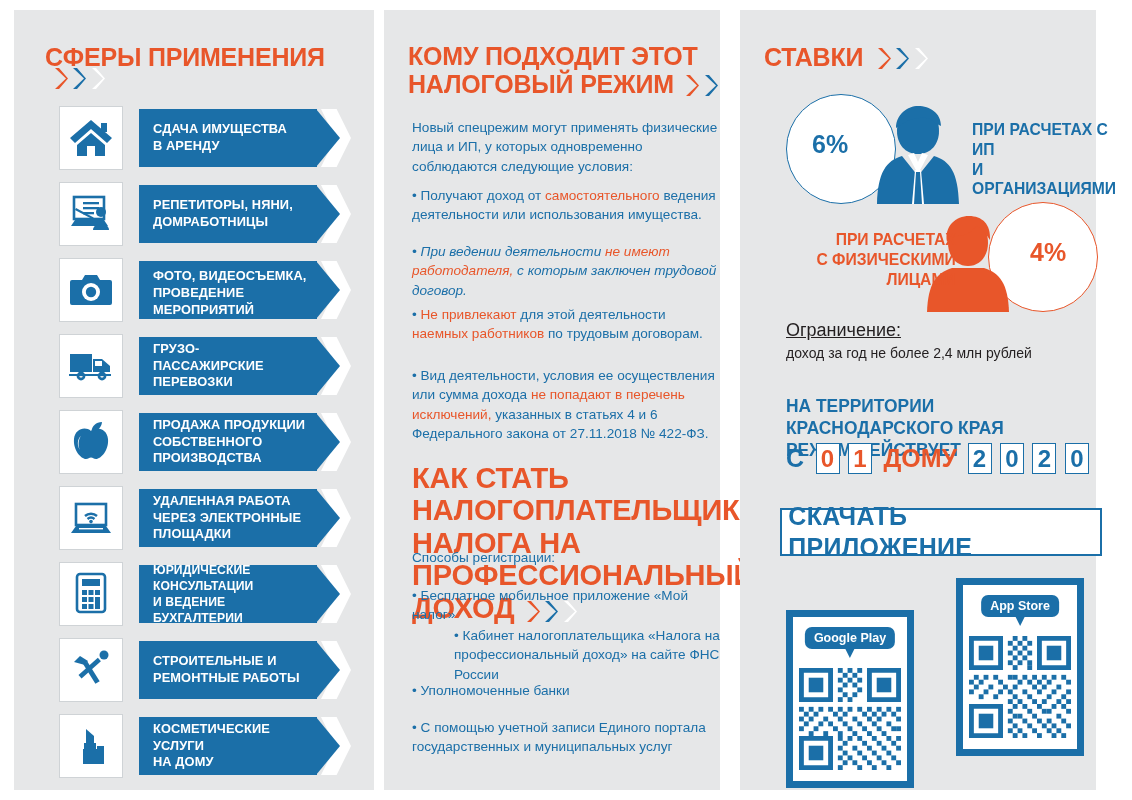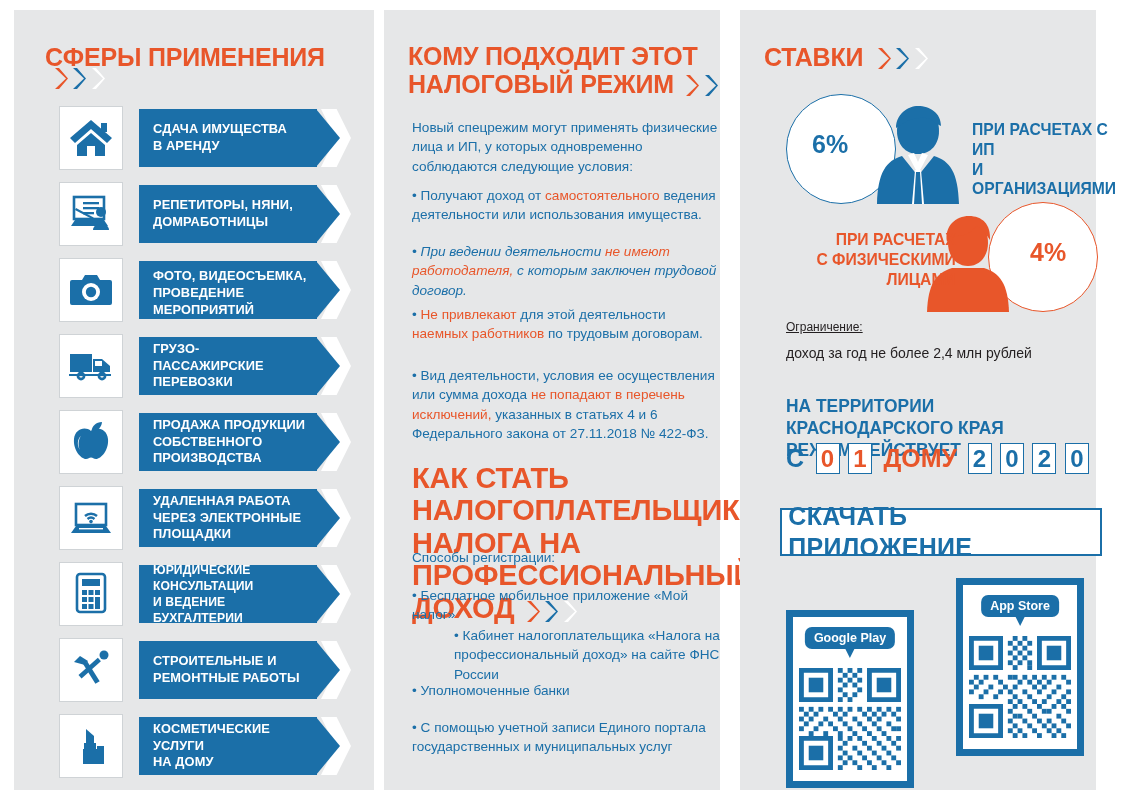--- a/index.html
+++ b/index.html
@@ -70,21 +70,21 @@
 
   
   .circ{position:absolute;border-radius:50%;background:#ffffff;box-sizing:border-box;}
   .pct{
     position:absolute;font-weight:bold;font-size:25px;
   }
   .rlabel{
     position:absolute;font-weight:bold;font-size:16.5px;line-height:1.2;
     white-space:pre-line;transform:scaleX(0.95);
   }
-  .limit1{position:absolute;left:786px;top:320px;color:#231f20;font-size:12px;text-decoration:underline;}
+  .limit1{position:absolute;left:786px;top:320px;color:#231f20;font-size:18px;text-decoration:underline;}
   .limit2{position:absolute;left:786px;top:345px;color:#231f20;font-size:14px;white-space:nowrap;}
 
   .krd{
     position:absolute;left:786px;top:395px;width:330px;
     color:#1b6fa8;font-weight:bold;font-size:18.5px;line-height:1.2;
     white-space:pre-line;transform:scaleX(0.94);transform-origin:left top;
   }
   .datebox{
     display:inline-block;width:24px;height:31px;
     border:1.6px solid #1b6fa8;background:#ffffff;

